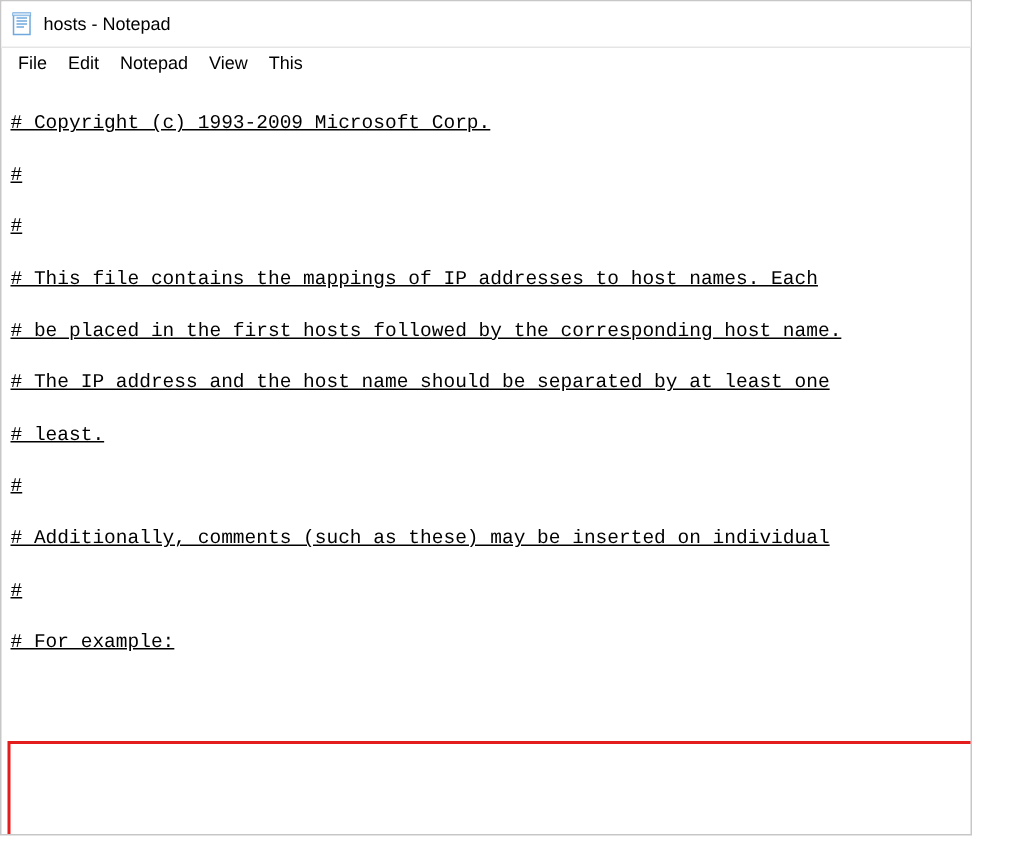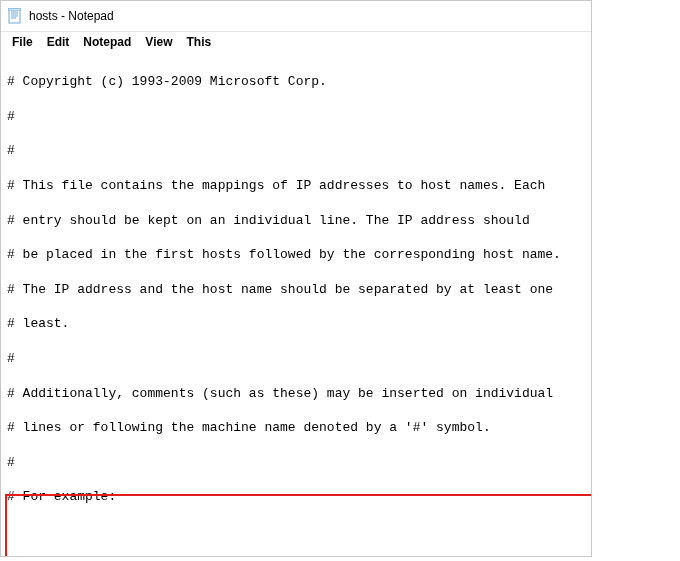--- a/index.html
+++ b/index.html
@@ -5,21 +5,21 @@
   html, body {
     margin: 0;
     padding: 0;
     width: 680px;
     height: 561px;
     background: #fff;
     font-family: "Segoe UI", Tahoma, sans-serif;
     overflow: hidden;
   }
   .window {
-    width: 592px;
+    width: 648px;
     height: 557px;
     border: 1px solid #c7c7c7;
     background: #fff;
     box-sizing: border-box;
     display: flex;
     flex-direction: column;
   }
   .titlebar {
     height: 30px;
     background: #fff;
@@ -40,36 +40,35 @@
     height: 20px;
     display: flex;
     align-items: center;
     padding: 0 4px 2px 4px;
     font-size: 12px;
     color: #000;
   }
   .menubar .menu-item {
     padding: 1px 7px;
     cursor: default;
-    font-weight: bold;
   }
   .editor {
     flex: 1;
     padding: 2px 6px 6px 6px;
     position: relative;
     overflow: hidden;
   }
   .editor-content {
     font-family: Consolas, "Courier New", monospace;
     font-size: 13px;
     line-height: 17.3px;
     white-space: pre;
     color: #000;
   }
-  .line { display: block; }
+  .line { display: block; text-decoration: underline; }
   .highlight-box {
     position: absolute;
     border: 2px solid #e31c1c;
     pointer-events: none;
     box-sizing: border-box;
   }
 </style>
 </head>
 <body>
 
@@ -96,27 +95,25 @@
     <span class="menu-item">View</span>
     <span class="menu-item">This</span>
   </div>
 
   <div class="editor">
     <div class="editor-content">
 <span class="line"># Copyright (c) 1993-2009 Microsoft Corp.</span>
 <span class="line">#</span>
 <span class="line">#</span>
 <span class="line"># This file contains the mappings of IP addresses to host names. Each</span>
-<span class="line"># entry should be kept on an individual line. The IP address should</span>
 <span class="line"># be placed in the first hosts followed by the corresponding host name.</span>
 <span class="line"># The IP address and the host name should be separated by at least one</span>
 <span class="line"># least.</span>
 <span class="line">#</span>
 <span class="line"># Additionally, comments (such as these) may be inserted on individual</span>
-<span class="line"># lines or following the machine name denoted by a '#' symbol.</span>
 <span class="line">#</span>
 <span class="line"># For example:</span>
 
 
 
 <span class="line"></span>
 
 
 
 <span class="line"></span>

